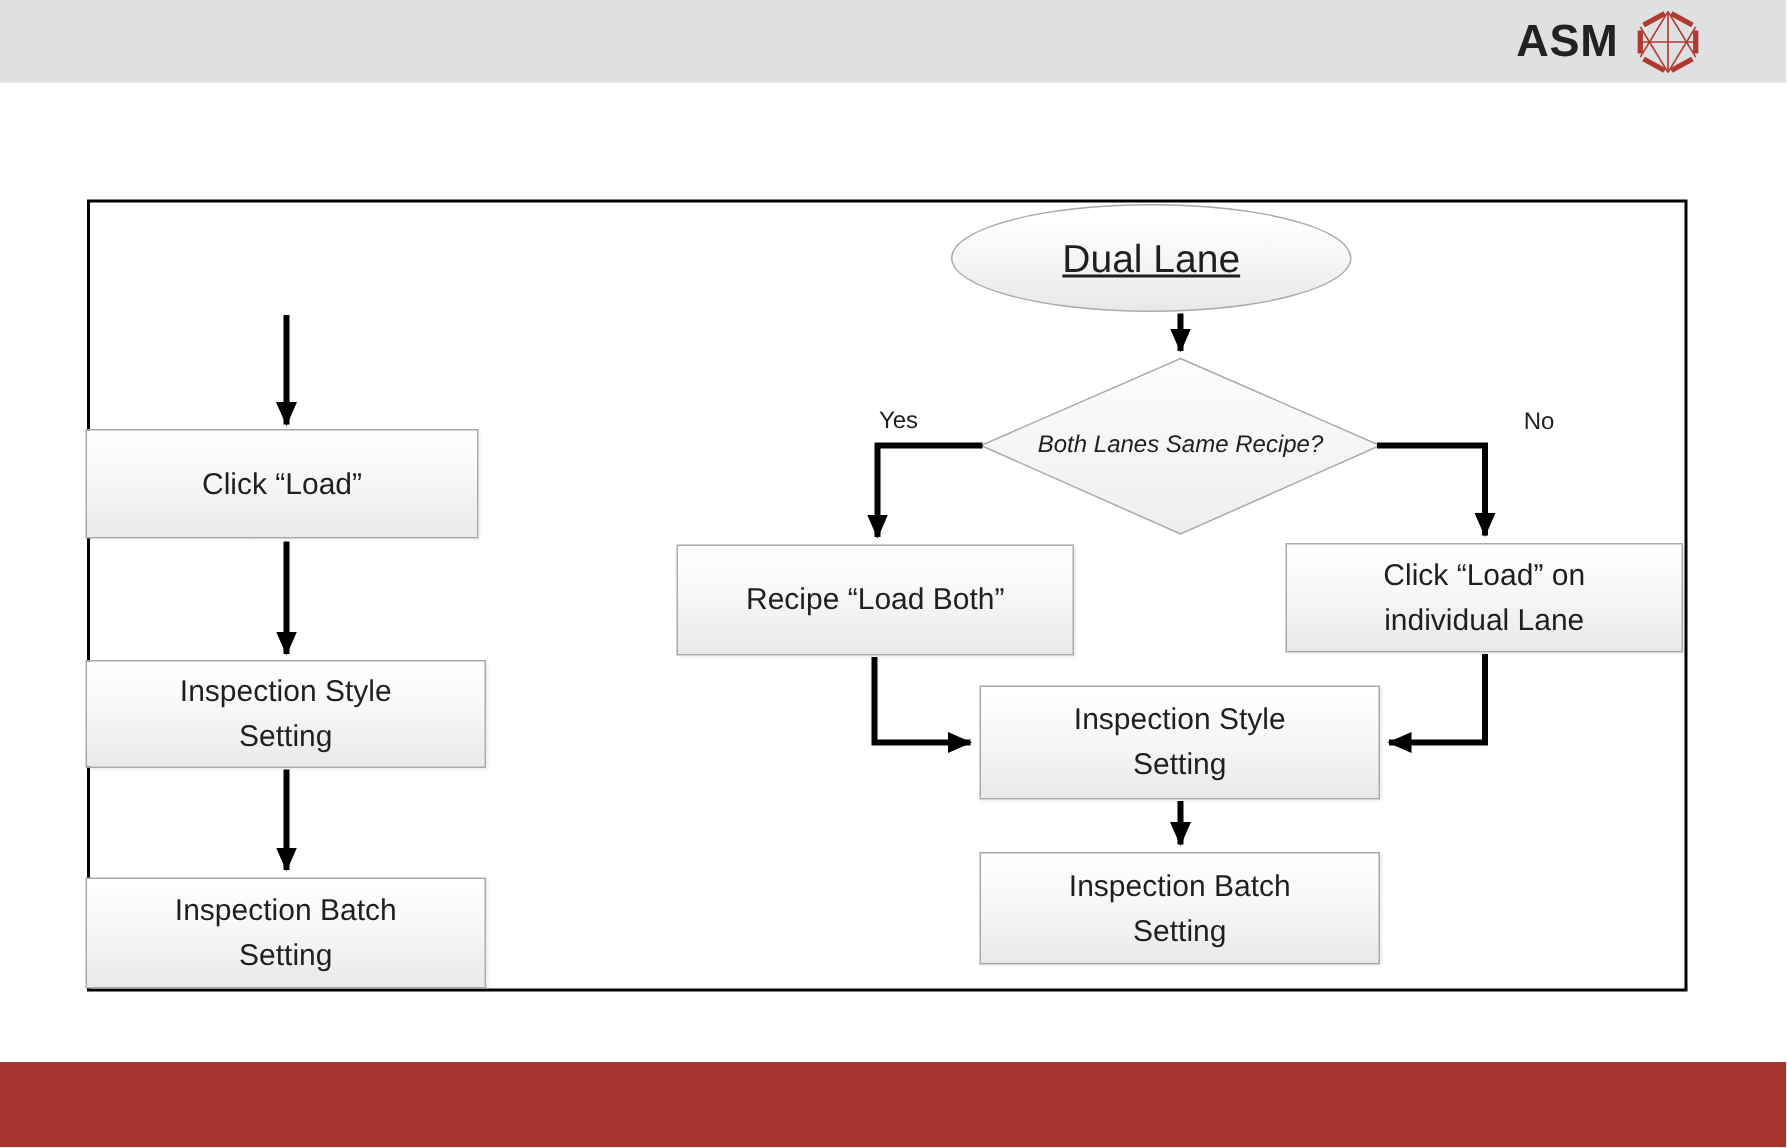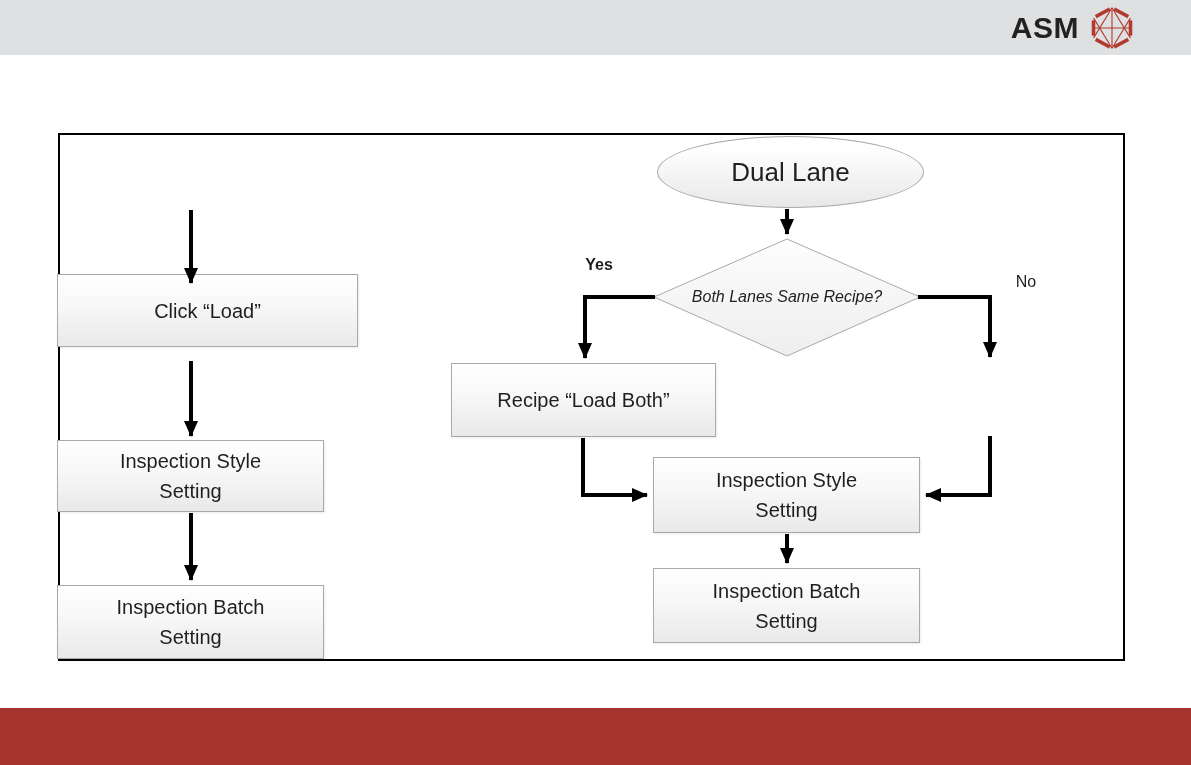--- a/index.html
+++ b/index.html
@@ -113,34 +113,36 @@
           <line x1="45" y1="93.2" x2="13" y2="75.8"></line>
           <line x1="8" y1="67.5" x2="8" y2="32.5"></line>
           <line x1="13" y1="24.2" x2="45" y2="6.8"></line>
         </g>
       </svg>
     </div>
   </div>
 
   <div class="frame"></div>
 
-  <div class="node rect" style="left:57px; top:274px; width:301px; height:73px;">Click “Load”</div>
+  <div class="node rect" style="left:57px; top:286px; width:262px; height:73px;">Click “Load”</div>
   <div class="node rect" style="left:57px; top:440px; width:267px; height:72px;">Inspection Style
 Setting</div>
   <div class="node rect" style="left:57px; top:585px; width:267px; height:74px;">Inspection Batch
 Setting</div>
 
-  <div class="node ellipse" style="left:657px; top:136px; width:267px; height:72px;">Dual Lane</div>
+  <div class="node ellipse" style="left:634px; top:136px; width:267px; height:72px;text-decoration:underline;">Dual Lane</div>
 
   <div class="decision-label" style="left:667px; top:262px; width:240px; height:70px;">Both Lanes Same Recipe?</div>
 
-  <div class="branch-label" style="left:570px; top:256px; width:58px;font-weight:bold;">Yes</div>
+  <div class="branch-label" style="left:570px; top:272px; width:58px;">Yes</div>
   <div class="branch-label" style="left:997px; top:273px; width:58px;">No</div>
 
   <div class="node rect" style="left:451px; top:363px; width:265px; height:74px;">Recipe “Load Both”</div>
+  <div class="node rect" style="left:857px; top:362px; width:265px; height:73px;">Click “Load” on
+individual Lane</div>
 
   <div class="node rect" style="left:653px; top:457px; width:267px; height:76px;">Inspection Style
 Setting</div>
   <div class="node rect" style="left:653px; top:568px; width:267px; height:75px;">Inspection Batch
 Setting</div>
 
   <svg class="overlay" viewBox="0 0 1191 765">
     <defs>
       <marker id="arrowhead" markerUnits="userSpaceOnUse" markerWidth="18" markerHeight="16" refX="15" refY="7" orient="auto">
         <polygon points="0,0 16,7 0,14" fill="#000000"></polygon>

